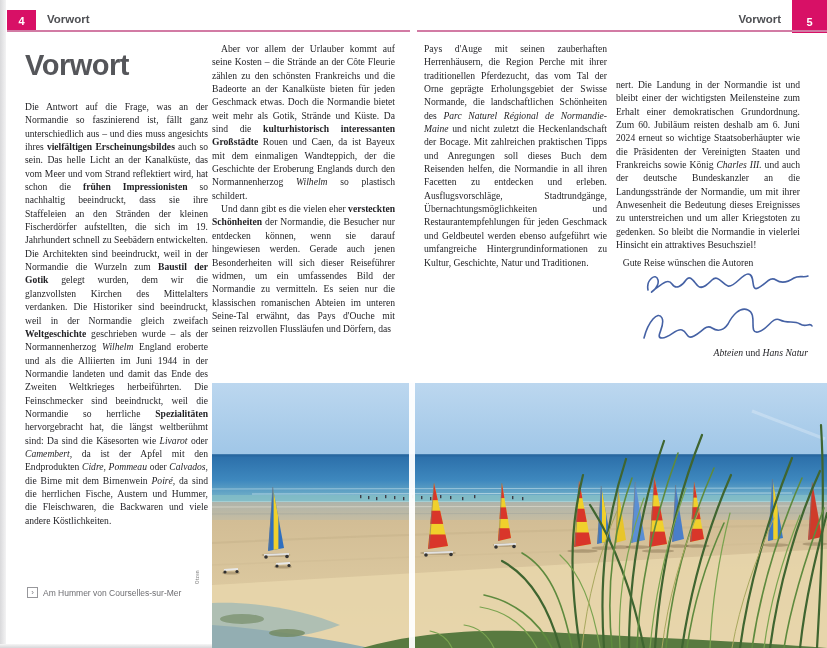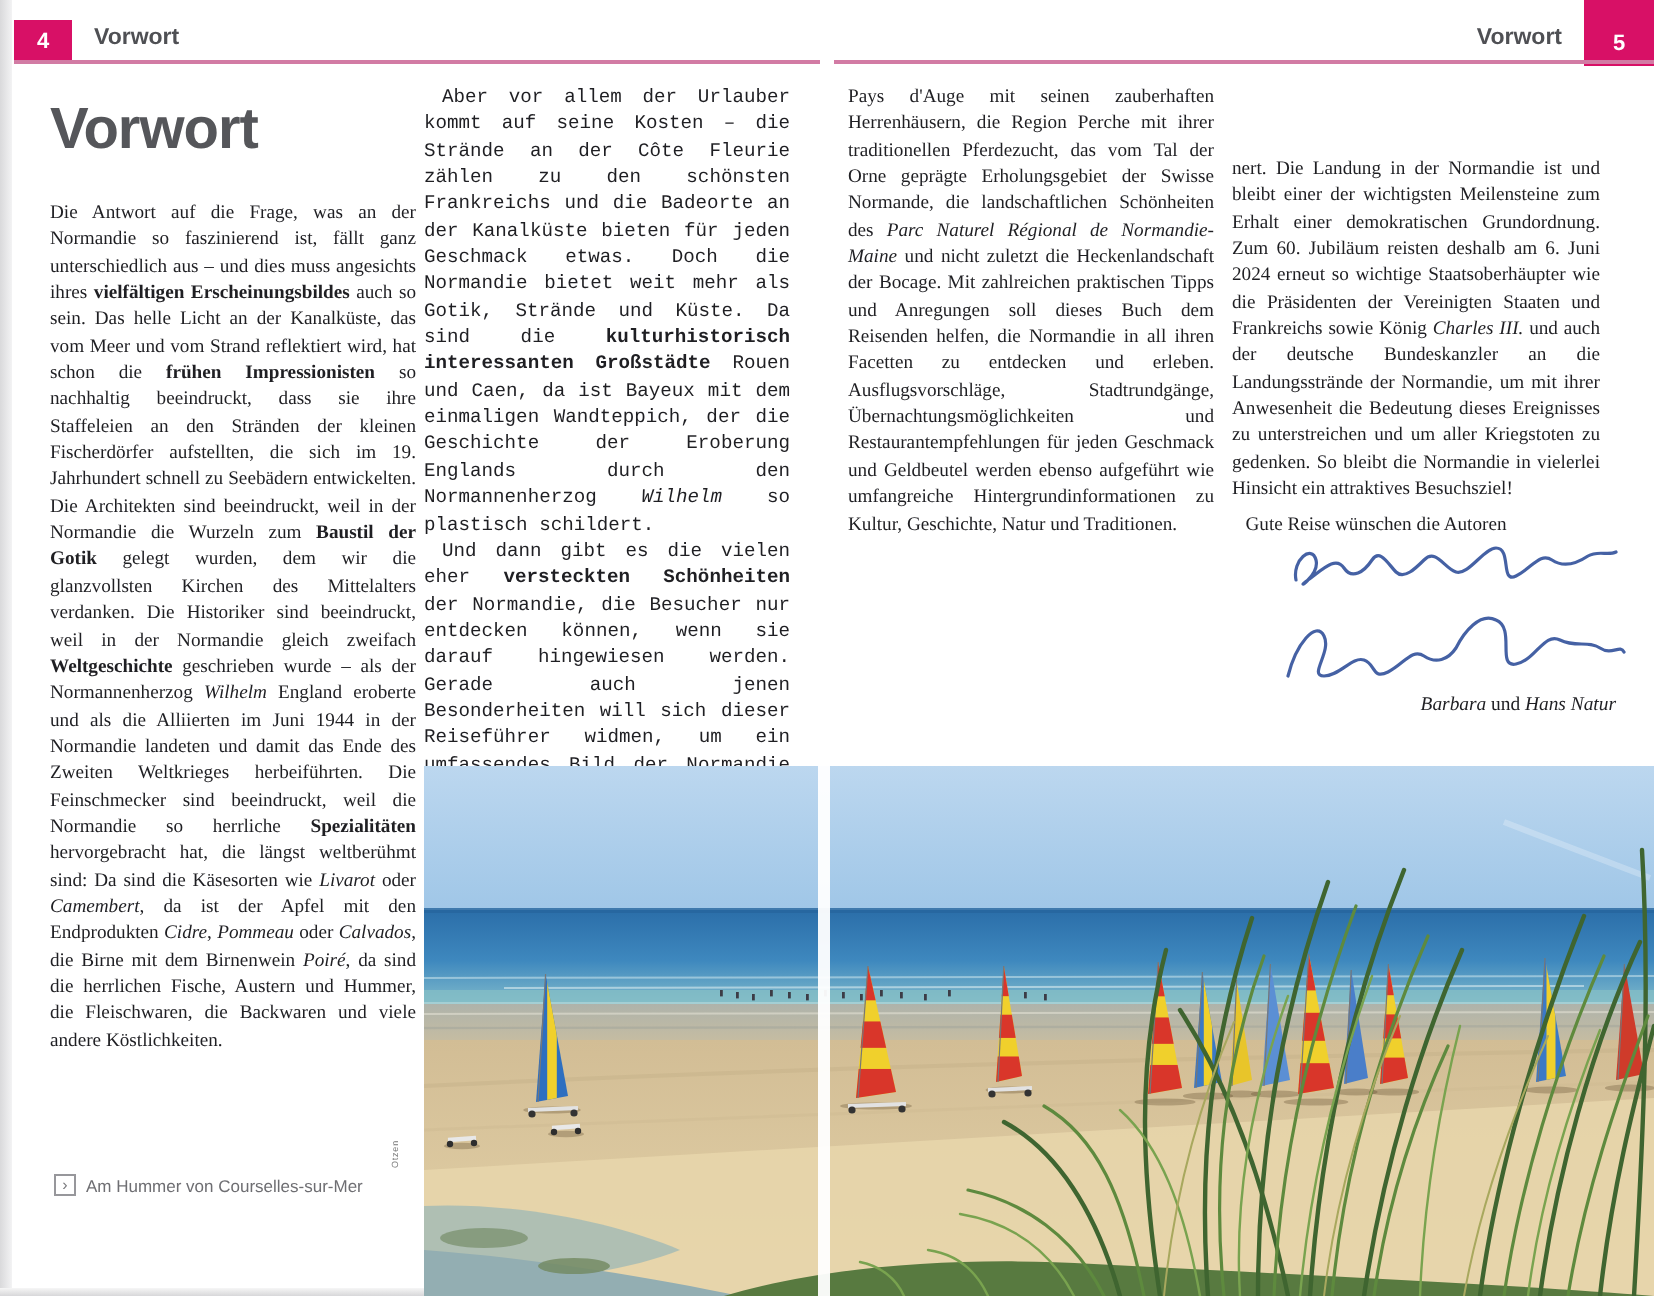--- a/index.html
+++ b/index.html
@@ -18,21 +18,21 @@
            font-weight:bold;font-size:11.5px;color:#4f5054;}
   #rh-left{left:47px;} #rh-right{right:46px;}
   .rule{position:absolute;top:30px;height:2px;background:#d27ba4;}
   #rule-left{left:7px;width:403px;} #rule-right{left:417px;width:410px;}
   .title{position:absolute;left:25px;top:49px;font-family:"Liberation Sans",sans-serif;
          font-weight:bold;font-size:29px;color:#55565a;letter-spacing:-0.5px;}
   .col{position:absolute;width:183px;font-size:9.6px;line-height:13.35px;
        text-align:justify;hyphens:auto;-webkit-hyphens:auto;}
   .col p{margin:0;}
   .col p.ind{text-indent:9px;}
-  #col1{left:25px;top:100px;} #col2{left:212px;top:42px;font-family:Liberation Mono, monospace;}
+  #col1{left:25px;top:100px;} #col2{left:212px;top:42px;}
   #col3{left:424px;top:42px;} #col4{left:616px;top:42px;width:184px;margin-top:36px;}
   .b{font-weight:bold;} .i{font-style:italic;}
   .signoff{position:absolute;left:596px;top:257px;width:184px;text-align:center;font-size:9.6px;}
   .sigs{position:absolute;left:636px;top:266px;}
   .authors{position:absolute;left:604px;top:347px;width:204px;text-align:right;font-size:9.7px;}
   .caption{position:absolute;left:27px;top:587px;display:flex;align-items:center;gap:5px;
            font-family:"Liberation Sans",sans-serif;font-size:8.5px;color:#6e6e72;}
   .cap-box{width:9px;height:9px;border:1px solid #97979b;display:flex;align-items:center;
            justify-content:center;font-size:8px;line-height:1;color:#7a7a7e;flex:0 0 auto;}
   .credit{position:absolute;left:195px;top:570px;writing-mode:vertical-rl;
@@ -73,21 +73,21 @@
       <p><span>nert. Die Landung in der Normandie ist und bleibt einer der wichtigsten Meilensteine zum Erhalt einer demokratischen Grundordnung. Zum 60. Jubiläum reisten deshalb am 6. Juni 2024 erneut so wichtige Staatsoberhäupter wie die Präsidenten der Vereinigten Staaten und Frankreichs sowie König </span><span class="i">Charles III.</span><span> und auch der deutsche Bundeskanzler an die Landungsstrände der Normandie, um mit ihrer Anwesenheit die Bedeutung dieses Ereignisses zu unterstreichen und um aller Kriegstoten zu gedenken. So bleibt die Normandie in vielerlei Hinsicht ein attraktives Besuchsziel!</span></p>
     </div>
 
   <div class="signoff">Gute Reise wünschen die Autoren</div>
   <svg class="sigs" width="180" height="86" viewBox="0 0 180 86">
     <g fill="none" stroke="#31519b" stroke-width="1.6" stroke-linecap="round" opacity="0.9">
       <path d="M12,24 C10,14 20,6 22,14 C24,22 10,30 18,24 C26,18 32,12 36,18 C40,24 46,20 50,14 C54,8 58,16 62,20 C66,24 72,18 76,14 C82,8 86,18 92,20 C98,22 106,8 112,8 C120,8 114,26 122,22 C130,18 134,10 140,14 C146,18 152,16 158,12 C163,9 168,12 172,10"></path>
       <path d="M8,72 C12,56 22,44 26,52 C30,60 18,72 26,72 C34,72 40,62 46,64 C52,66 50,74 58,70 C66,66 70,58 76,62 C82,66 88,64 92,58 C96,50 104,40 112,44 C122,48 112,68 122,66 C132,64 136,50 144,54 C152,58 158,54 164,58 C170,62 174,56 176,60"></path>
     </g>
   </svg>
-  <div class="authors"><span class="i">Barbara</span><span> und </span><span class="i">Hans Natur</span></div>
+  <div class="authors"><span class="i">Abteien</span><span> und </span><span class="i">Hans Natur</span></div>
 
   <div class="caption">
     <span class="cap-box">›</span>
     <span>Am Hummer von Courselles-sur-Mer</span>
   </div>
   <div class="credit">Otzen</div>
 
   <div class="photo">
     <svg viewBox="0 0 615 265" width="615" height="265" preserveAspectRatio="none">
       <defs>

